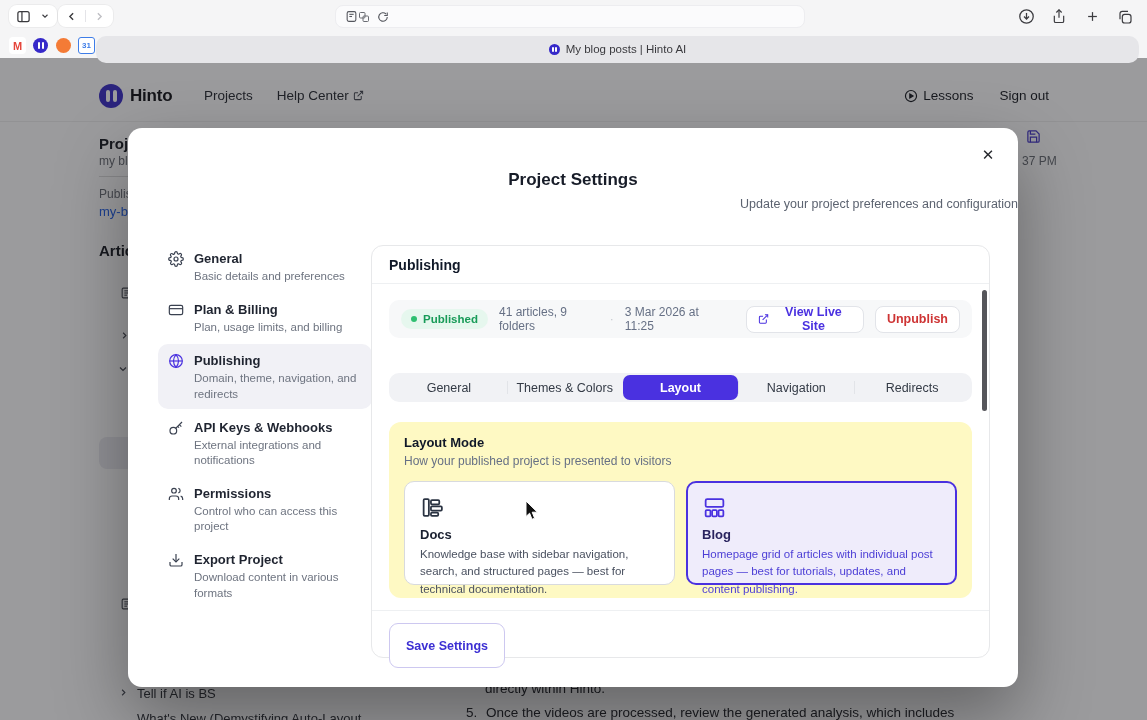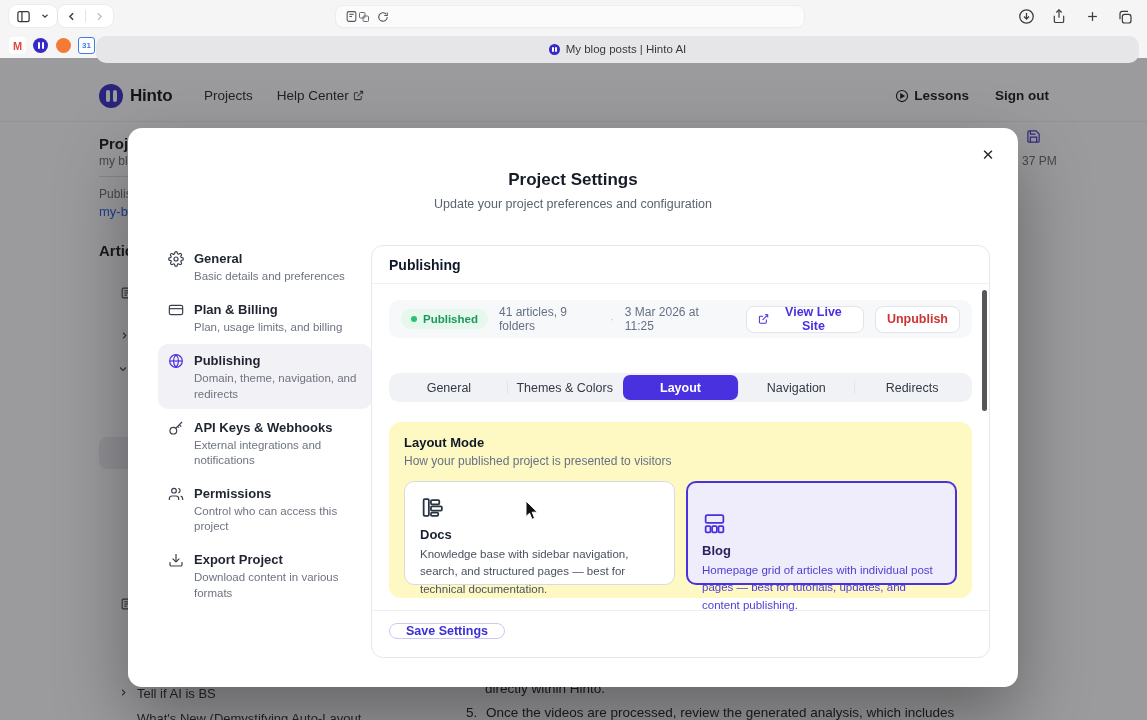--- a/index.html
+++ b/index.html
@@ -36,41 +36,41 @@
   
   .bg-page { position:absolute; top:58px; left:0; right:0; bottom:0; background:#fff; z-index:1; }
   .app-header { position:absolute; top:12px; left:0; right:0; height:52px; background:#fff; border-bottom:1px solid #efefef; display:flex; align-items:center; }
   .brand { position:absolute; left:99px; display:flex; align-items:center; gap:7px; }
   .brand-mark { width:24px; height:24px; border-radius:50%; background:var(--brand-indigo,#3f33c9); position:relative; }
   .brand-mark::before, .brand-mark::after { content:""; position:absolute; top:6px; width:4px; height:12px; border-radius:2px; background:#fff; }
   .brand-mark::before { left:7px; } .brand-mark::after { left:13.5px; }
   .brand-name { font-size:17px; font-weight:800; color:#17181c; letter-spacing:-0.2px; }
   .hnav { position:absolute; left:204px; display:flex; align-items:center; gap:24px; font-size:13.5px; color:#2b2f36; }
   .hnav .nav-item { display:flex; align-items:center; gap:4px; }
-  .hright { position:absolute; right:98px; display:flex; align-items:center; gap:26px; font-size:13.5px; color:#1d2026; font-weight:700; }
+  .hright { position:absolute; right:98px; display:flex; align-items:center; gap:26px; font-size:13.5px; color:#1d2026; font-weight:400; }
   .hright .nav-item { display:flex; align-items:center; gap:5px; }
 
   .frag { position:absolute; white-space:nowrap; }
   .f-bold { font-size:15px; font-weight:700; color:#1c1f26; }
   .f-gray { font-size:12px; color:#6c7077; }
   .f-link { font-size:13px; color:var(--link-blue,#2563eb); }
   .f-item { font-size:13px; color:#33363c; }
   .f-body { font-size:13.5px; color:#26282d; }
   .f-icon { color:#4b4f58; }
   .bg-divider { position:absolute; left:99px; top:176px; width:30px; height:1px; background:#ddd; }
   .bg-selrow { position:absolute; left:99px; top:437px; width:30px; height:32px; background:#ececf1; border-radius:8px 0 0 8px; }
 
   
   .overlay { position:absolute; top:58px; left:0; right:0; bottom:0; background:rgba(17,17,22,0.42); z-index:5; }
 
   
   .modal { position:absolute; left:128px; top:128px; width:890px; height:559px; background:#fff; border-radius:14px; box-shadow:0 30px 70px rgba(0,0,0,0.35); z-index:10; }
   .modal-close { position:absolute; top:16px; right:19px; width:22px; height:22px; border:none; background:transparent; font-size:15px; color:#26282d; cursor:pointer; line-height:22px; text-align:center; }
   .modal-title { margin-top:42px; text-align:center; font-size:17px; font-weight:700; color:#171c28; }
-  .modal-sub { margin-top:7px; text-align:center; font-size:12.5px; color:#5c6370; }
+  .modal-sub { margin-top:7px; text-align:right; font-size:12.5px; color:#5c6370; }
 
   .m-sidebar { position:absolute; left:30px; top:114px; width:214px; }
   .m-item { display:flex; gap:10px; padding:7px 10px; border-radius:10px; margin-bottom:2px; cursor:pointer; }
   .m-item .mi-icon { width:16px; height:16px; margin-top:2px; color:#3a4150; flex:none; }
   .m-item.active { background:#f1f1f6; }
   .m-item.active .mi-icon { color:var(--accent,#4a31e0); }
   .mi-label { font-size:13px; font-weight:700; color:#1f2430; }
   .mi-desc { font-size:11.5px; color:#6e7480; line-height:1.32; margin-top:2px; }
 
   .panel { position:absolute; left:243px; top:117px; width:619px; height:413px; border:1px solid #e7e8ea; border-radius:12px; background:#fff; }
@@ -95,27 +95,27 @@
   .seg-tab.active::before { display:none; }
 
   .layout-box { margin-top:20px; background:#fef9c3; border-radius:12px; padding:13px 15px; }
   .lm-title { font-size:13px; font-weight:700; color:#101828; }
   .lm-sub { font-size:12px; color:#667085; margin-top:4px; }
   .cards { display:flex; gap:11px; margin-top:13px; }
   .card { flex:1; background:#fff; border:1px solid #d8dade; border-radius:10px; padding:13px 15px; height:104px; cursor:pointer; }
   .card .card-icon { width:25px; height:25px; color:#2a3342; }
   .card-title { font-size:13px; font-weight:700; color:#1a2030; margin-top:7px; }
   .card-desc { font-size:11.5px; color:#4a5160; line-height:1.5; margin-top:4px; }
-  .card.selected { background:var(--accent-soft,#efecfb); border:2px solid var(--accent,#4a31e0); padding:28px 14px; }
+  .card.selected { background:var(--accent-soft,#efecfb); border:2px solid var(--accent,#4a31e0); padding:12px 14px; }
   .card.selected .card-icon { color:var(--accent,#4a31e0); }
   .card.selected .card-title { color:#29235e; }
   .card.selected .card-desc { color:#4d3fd6; }
 
   .panel-divider { margin:12px -17px 0; border-top:1px solid #eef0f2; }
-  .save-btn { margin-top:12px; height:16px; padding:0 16px; border-radius:9px; border:1px solid #cdc8f0; background:#fff; color:#3c2fd3; font-size:12.5px; font-weight:600; font-family:inherit; cursor:pointer; }
+  .save-btn { margin-top:12px; height:45px; padding:0 16px; border-radius:9px; border:1px solid #cdc8f0; background:#fff; color:#3c2fd3; font-size:12.5px; font-weight:600; font-family:inherit; cursor:pointer; }
 
   .cursor { position:absolute; left:525px; top:501px; z-index:40; pointer-events:none; }
   svg { display:block; }
 </style>
 </head>
 <body>
 
 <div class="screen">
 
   <div class="chrome-top">

